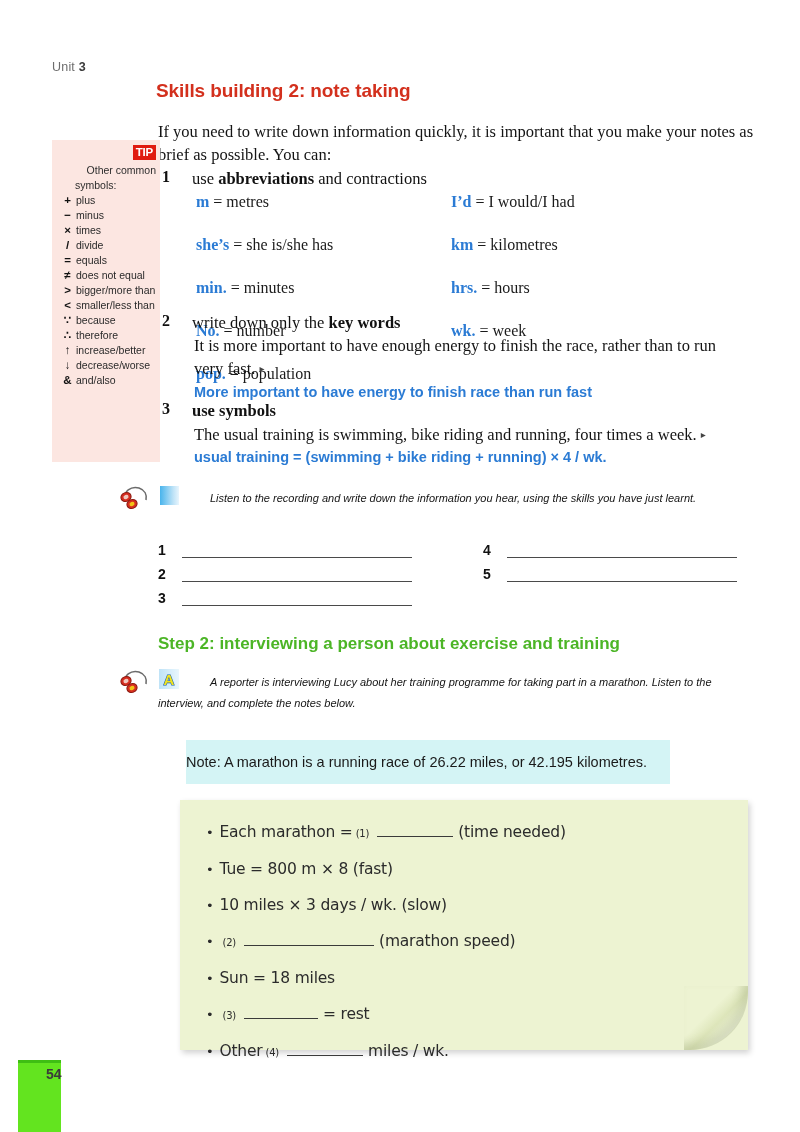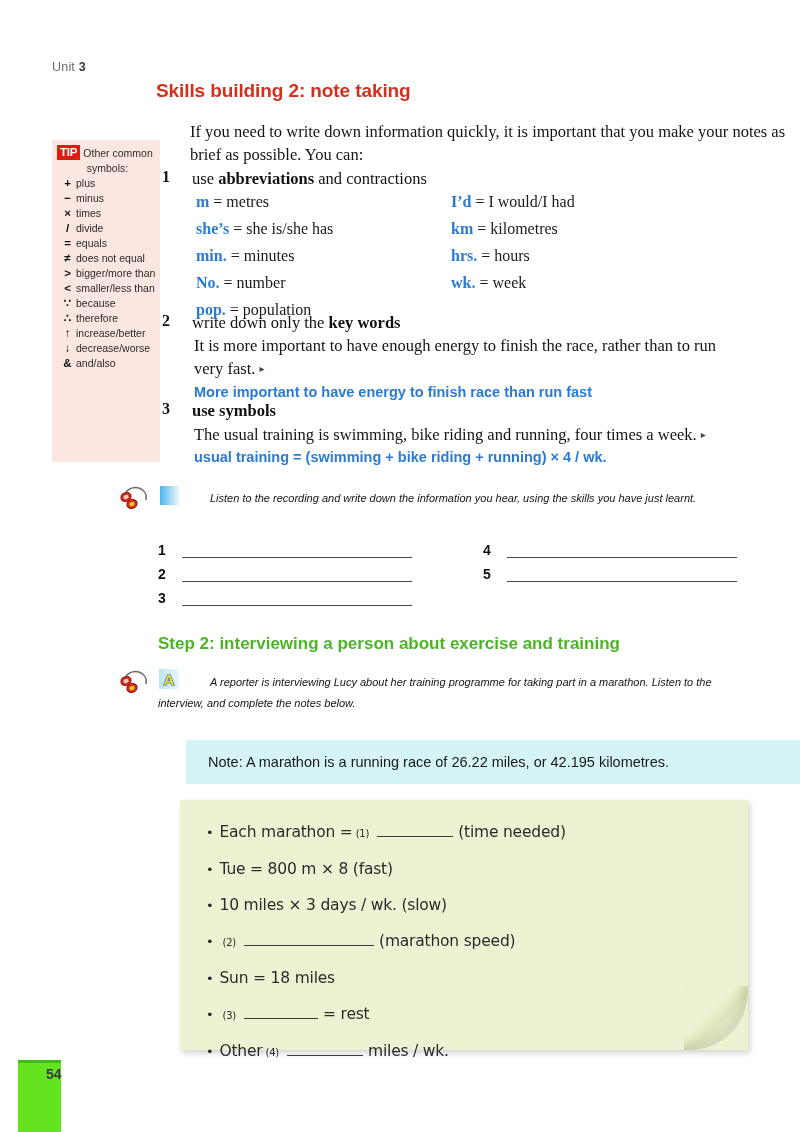--- a/index.html
+++ b/index.html
@@ -21,39 +21,39 @@
   .main-heading {
     position:absolute; left:156px; top:80px;
     font-family:"Liberation Sans", sans-serif;
     font-size:19px; font-weight:bold; color:#d3301d;
     letter-spacing:-.1px;
   }
 
   
   .intro {
     position:absolute; left:158px; top:120px; width:598px;
-    font-size:16.5px; line-height:23px; color:#141414;margin-left:32px;
+    font-size:16.5px; line-height:23px; color:#141414;
   }
 
   
   .tip-box {
     position:absolute; left:52px; top:140px; width:108px; height:322px;
     background:#fce6e1; box-sizing:border-box; padding:5px 4px 4px 5px;
     font-family:"Liberation Sans", sans-serif;
   }
-  .tip-head { display:flex; align-items:flex-end; gap:3px; }
+  .tip-head { display:flex; align-items:flex-end; gap:3px;flex-direction:column; }
   .tip-badge {
     background:#e01b10; color:#ffffff; font-size:11.5px; font-weight:bold;
     line-height:13px; padding:1px 3px 1px 3px; letter-spacing:-.2px;
     display:inline-block;
   }
   .tip-head-text {
     font-size:10.5px; color:#2d2d2d; line-height:13px; padding-top:1px;
   }
-  .tip-sub { font-size:10.5px; color:#2d2d2d; line-height:14px; margin:1px 0 2px 2px;text-align:center; }
+  .tip-sub { font-size:10.5px; color:#2d2d2d; line-height:14px; margin:1px 0 2px 18px; }
   .sym-row {
     display:flex; align-items:baseline; margin:0 0 2px 2px;
     font-size:10.5px; color:#2a2a2a; line-height:13px;
   }
   .sym-glyph {
     width:17px; flex:0 0 17px; text-align:center;
     font-size:11.5px; color:#111; font-weight:bold;
   }
   .sym-word { white-space:nowrap; }
 
@@ -61,21 +61,21 @@
   .step {
     position:absolute; font-size:16.5px; line-height:22px; color:#111;
   }
   .step-num {
     position:absolute; font-family:"Liberation Serif", serif;
     font-weight:bold; font-size:16px; color:#111;
   }
 
   .abbr-grid {
     position:absolute; left:196px; top:190px; width:560px;
-    display:grid; grid-template-columns:255px 1fr; row-gap:4px;
+    display:grid; grid-template-columns:255px 1fr; row-gap:20px;
     font-size:16px; line-height:23px;
   }
   .abbr-key { color:#2b7bd4; font-weight:bold; }
 
   .example-plain {
     position:absolute; font-size:16.5px; line-height:23px; color:#141414;
   }
   .example-blue {
     position:absolute; font-family:"Liberation Sans", sans-serif;
     font-size:14.5px; color:#2b7bd4; font-weight:bold; line-height:20px;
@@ -114,23 +114,23 @@
     display:flex; align-items:center; justify-content:center;
   }
   .a-chip span {
     font-family:"Liberation Sans", sans-serif; font-weight:bold;
     font-size:15px; color:#f2e41c; -webkit-text-stroke:1.2px #1a5fb4;
     paint-order:stroke fill; line-height:19px;
   }
 
   
   .note-bar {
-    position:absolute; left:186px; top:740px; width:614px; height:44px;
+    position:absolute; left:186px; top:740px; width:484px; height:44px;
     background:#d4f4f5; display:flex; align-items:center;
-    padding-left:22px; box-sizing:border-box;
+    box-sizing:border-box;
   }
   .note-bar-text {
     font-family:"Liberation Sans", sans-serif; font-size:14.5px; color:#1a1a1a;
   }
 
   
   .notepad {
     position:absolute; left:180px; top:800px; width:568px; height:250px;
     background:#edf3d2;
     box-shadow:2px 3px 6px rgba(0,0,0,.18);

